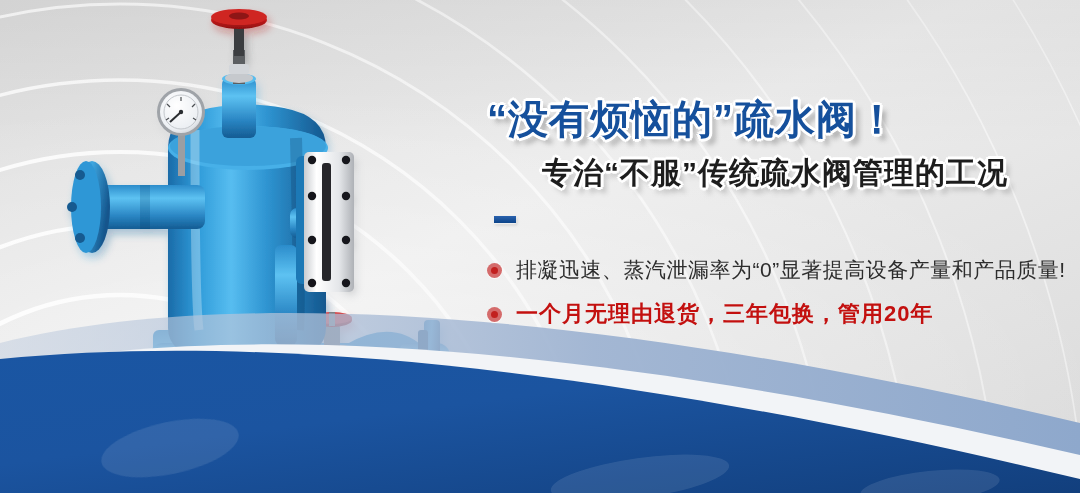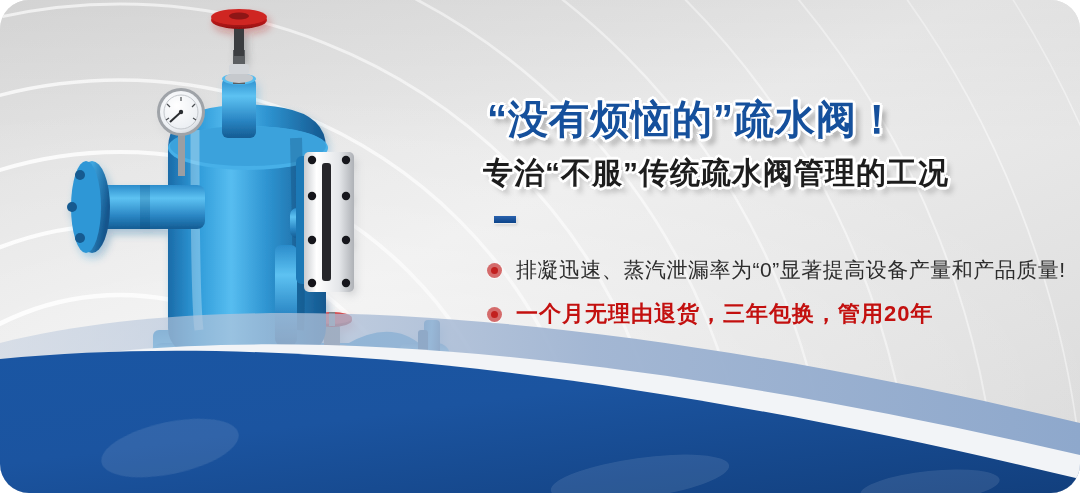--- a/index.html
+++ b/index.html
@@ -10,21 +10,20 @@
   body {
     font-family: "Liberation Sans", "DejaVu Sans", sans-serif;
   }
 
   #banner {
     position: relative;
     width: 1080px;
     height: 493px;
     overflow: hidden;
     background: linear-gradient(115deg, #dcdcdc 0%, #e4e4e4 22%, #ececec 48%, #e6e6e6 72%, #dedede 100%);
-    border-radius: 29px;
   }
 
   
   .arcs {
     position: absolute;
     inset: 0;
     width: 1080px;
     height: 493px;
   }
 
@@ -85,20 +84,21 @@
     letter-spacing: 1px;
     color: #1d1d1d;
     line-height: 1.2;
     margin: 12px 0 0 -4px;
     white-space: nowrap;
     text-shadow:
       2px 0 0 #fff, -2px 0 0 #fff, 0 2px 0 #fff, 0 -2px 0 #fff,
       2px 2px 0 #fff, -2px 2px 0 #fff, 2px -2px 0 #fff, -2px -2px 0 #fff,
       3px 0 0 #fff, -3px 0 0 #fff, 0 3px 0 #fff, 0 -3px 0 #fff,
       5px 6px 5px rgba(110,110,110,0.42);
+    text-align: center;
   }
 
   .divider {
     margin-top: 25px;
     margin-left: 7px;
     width: 22px;
     height: 7px;
     background: linear-gradient(180deg, #2a62ae 0%, #0c4489 100%);
     box-shadow: 0 1px 2px rgba(255,255,255,0.9), 1px 2px 3px rgba(120,120,120,0.35);
   }

